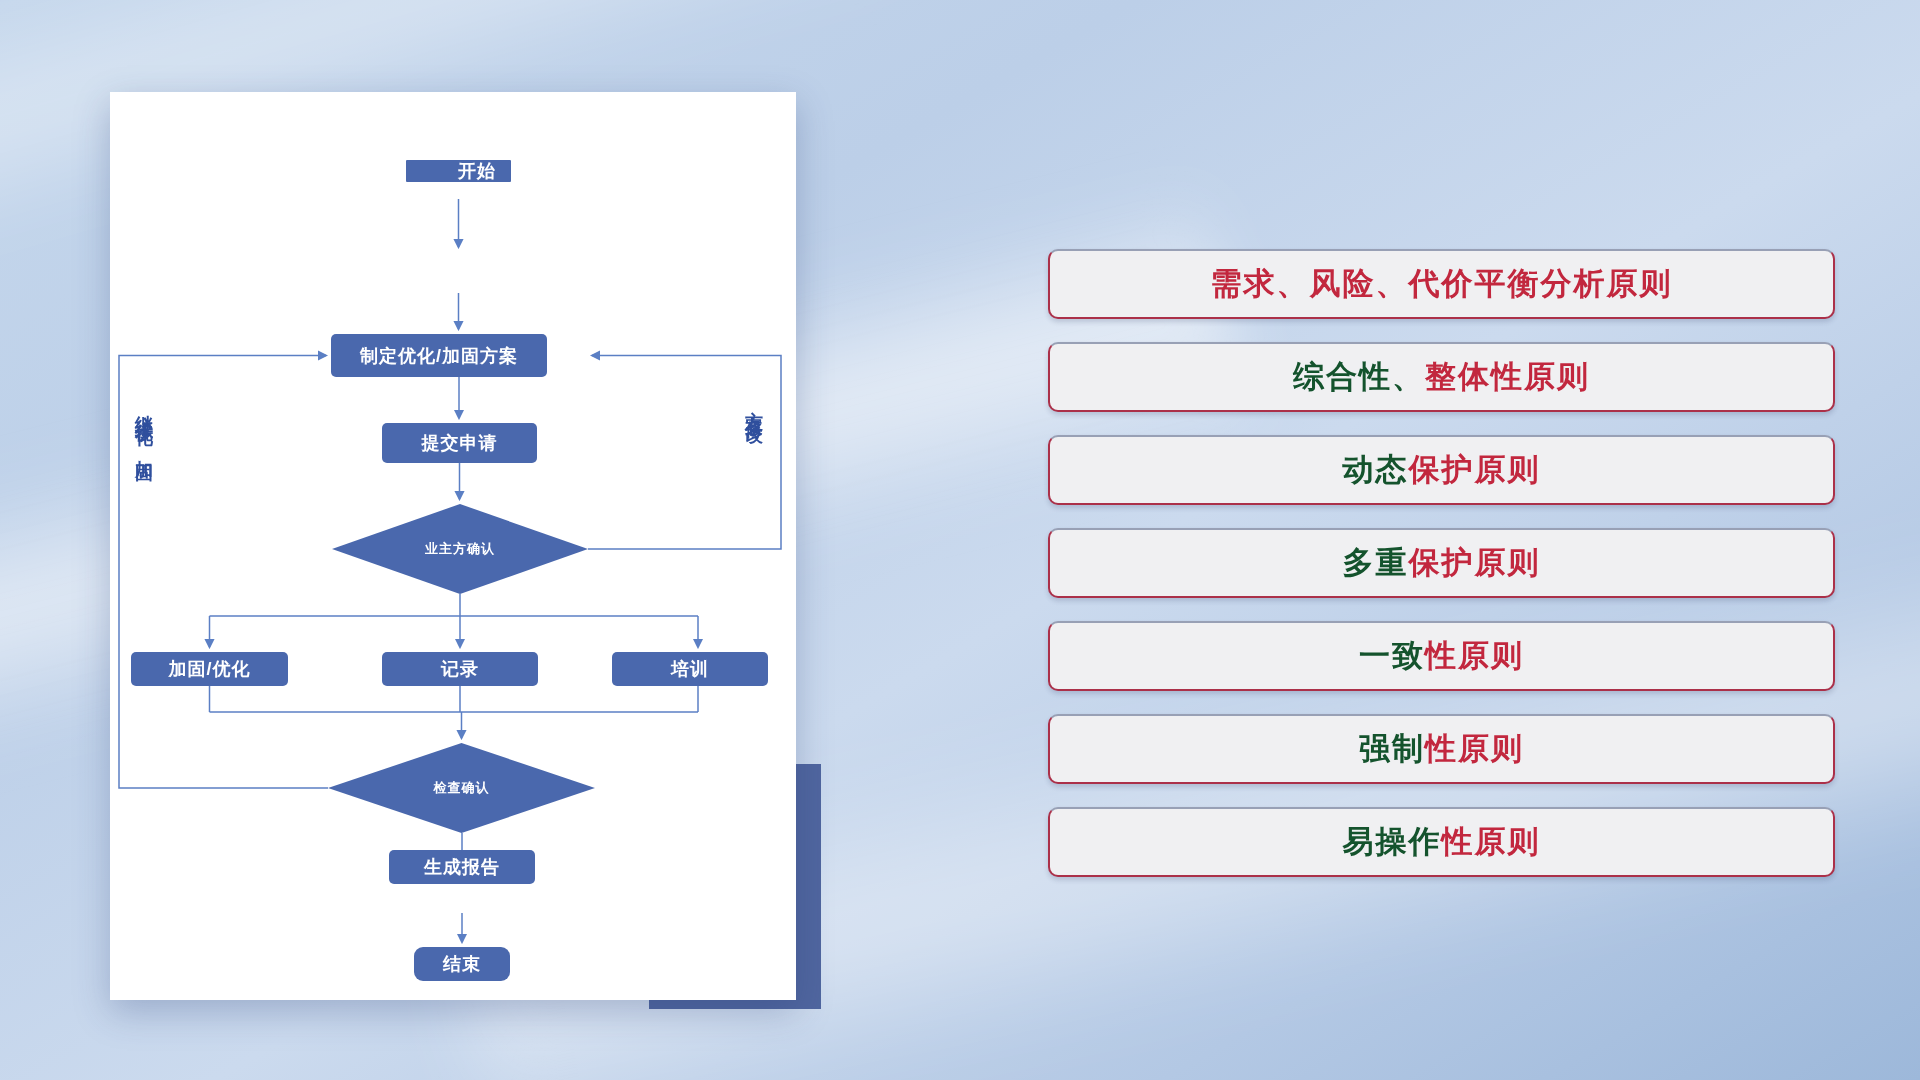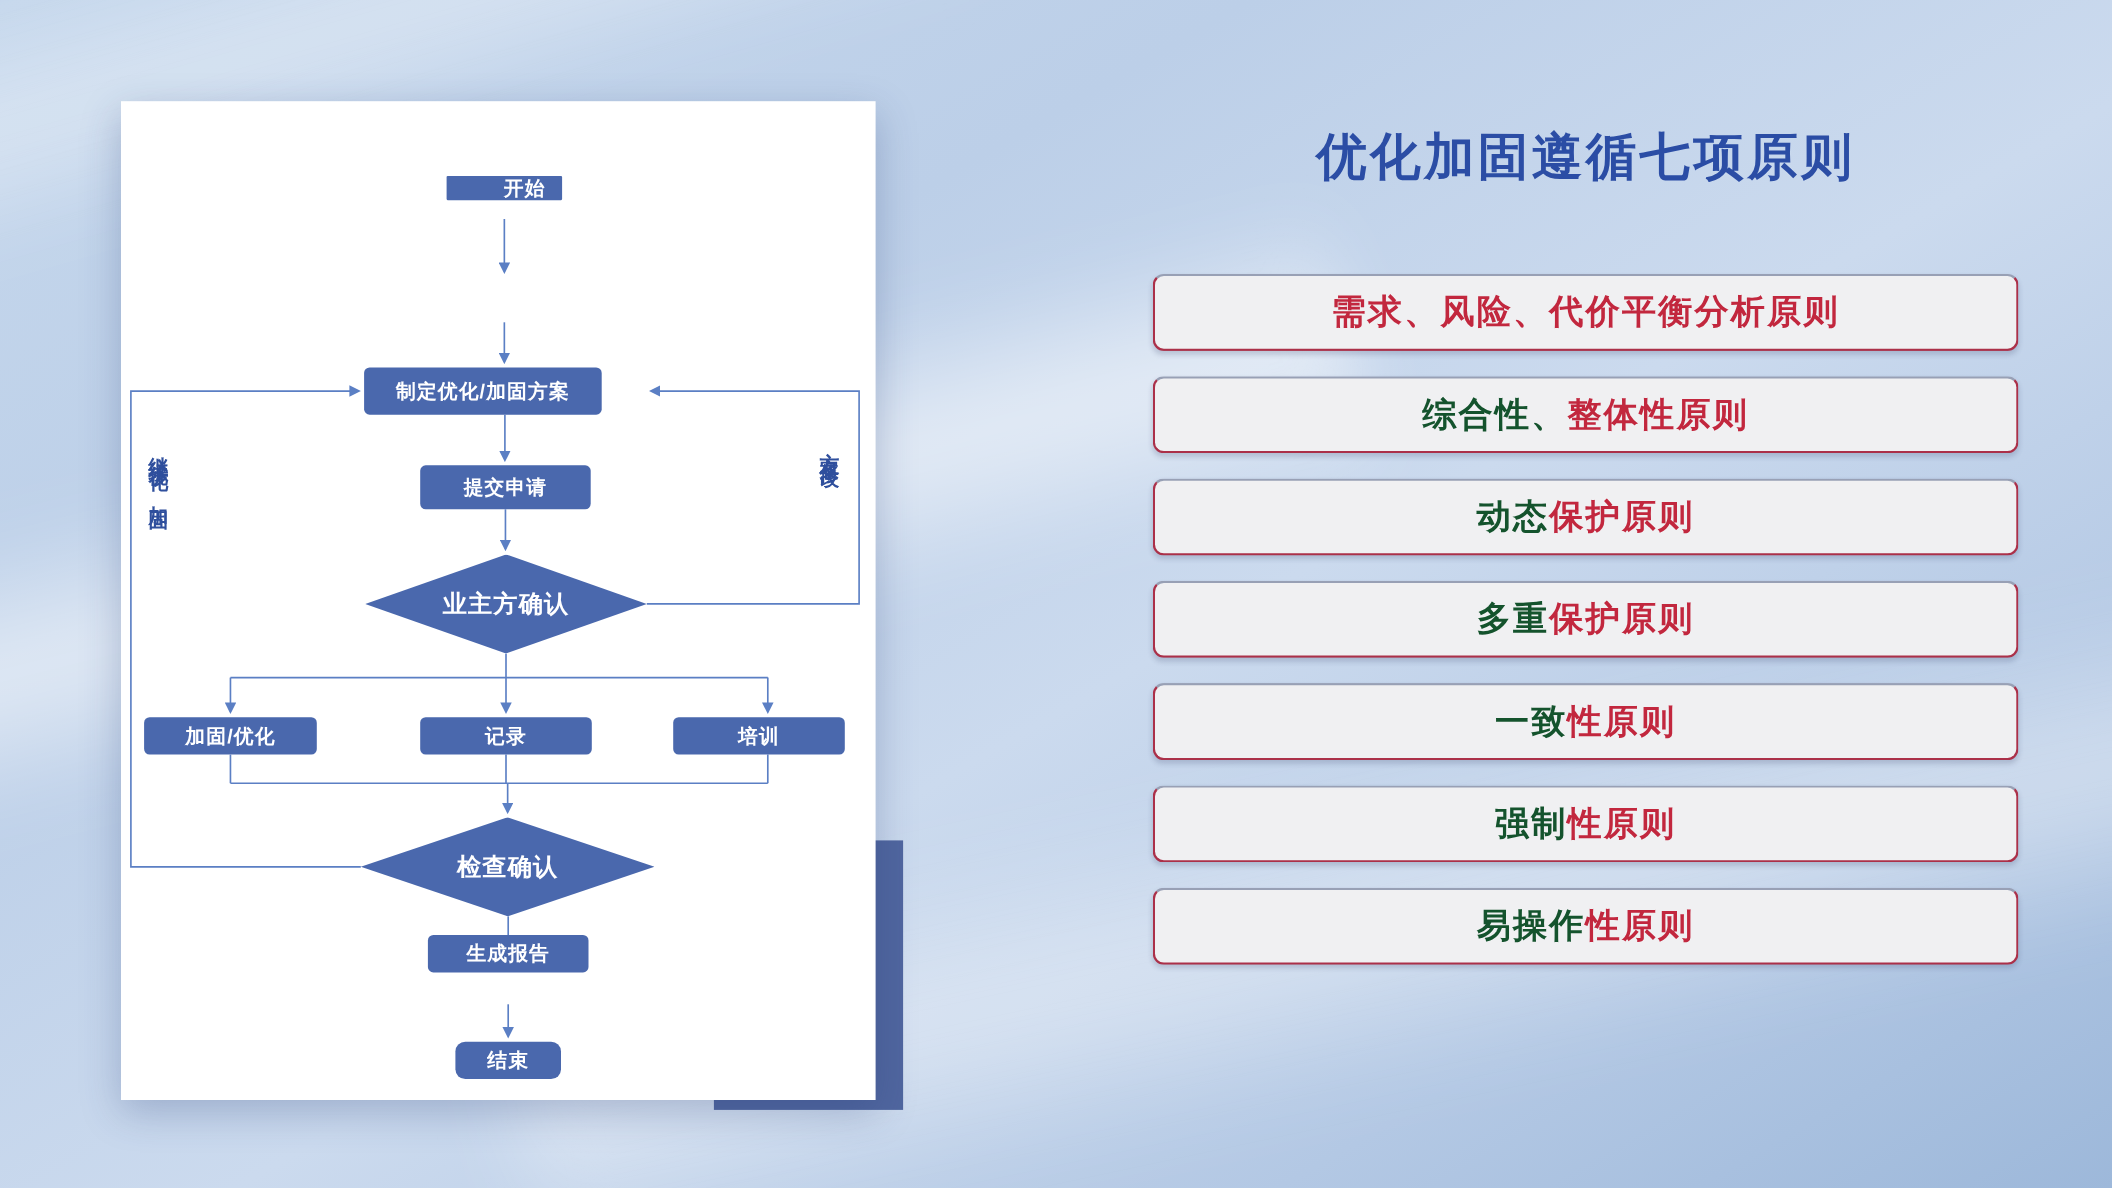--- a/index.html
+++ b/index.html
@@ -39,21 +39,21 @@
   .n-risk   { left:190px; top:160px; width:316px; height:41px; }
   .n-plan   { left:221px; top:242px; width:216px; height:43px; }
   .n-submit { left:272px; top:331px; width:155px; height:40px; }
   .n-d1     { left:222px; top:412px; width:256px; height:90px; }
   .n-b1     { left:21px;  top:560px; width:157px; height:34px; }
   .n-b2     { left:272px; top:560px; width:156px; height:34px; }
   .n-b3     { left:502px; top:560px; width:156px; height:34px; }
   .n-d2     { left:218px; top:651px; width:267px; height:90px; }
   .n-report { left:279px; top:758px; width:146px; height:34px; }
   .n-end    { left:304px; top:855px; width:96px;  height:34px; border-radius:9px; }
-  .diamond  { clip-path:polygon(50% 0,100% 50%,50% 100%,0 50%); border-radius:0; font-size:22px; }
+  .diamond  { clip-path:polygon(50% 0,100% 50%,50% 100%,0 50%); border-radius:0; font-size:13px; }
 
   .vlabel { position:absolute; writing-mode:vertical-rl; text-orientation:upright;
             color:#2f4f9d; font-weight:700; font-size:18px; letter-spacing:5px; }
   .vl-left  { left:22px;  top:308px; }
   .vl-right { left:632px; top:305px; }
 
   
   .page-title { position:absolute; left:1048px; top:112px; width:787px; text-align:center;
                 font-size:46px; font-weight:800; color:#2b4da5; letter-spacing:3px; }
   .principles { position:absolute; left:1048px; top:249px; width:787px;
@@ -115,21 +115,20 @@
     <div class="node n-b2">记录</div>
     <div class="node n-b3">培训</div>
     <div class="node diamond n-d2">检查确认</div>
     <div class="node n-report">生成报告</div>
     <div class="node n-end">结束</div>
 
     <div class="vlabel vl-left">继续优化/加固</div>
     <div class="vlabel vl-right">方案修改</div>
   </div>
 
-  <h1 class="page-title">优化加固遵循七项原则</h1>
 
   <div class="principles">
     <div class="principle">
       <span class="p-blue"></span>
         <span class="p-red">需求、风险、代价平衡分析原则</span>
     </div>
     <div class="principle">
       <span class="p-blue">综合性、</span>
         <span class="p-red">整体性原则</span>
     </div>

